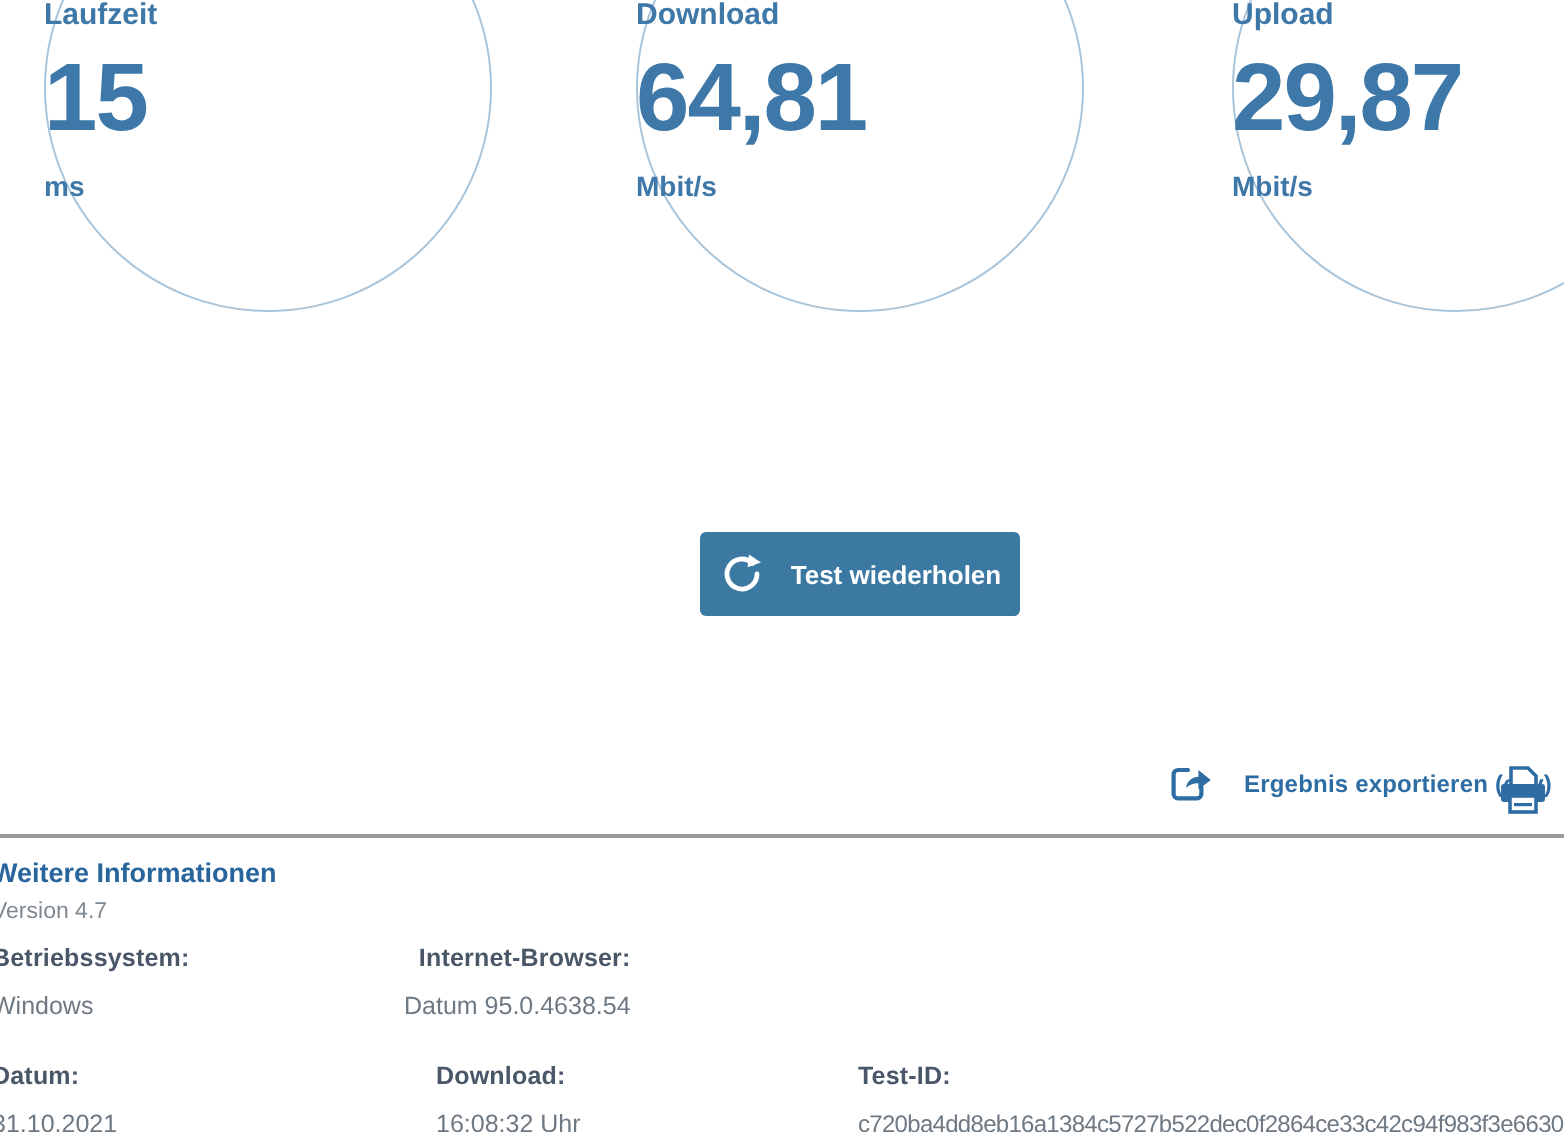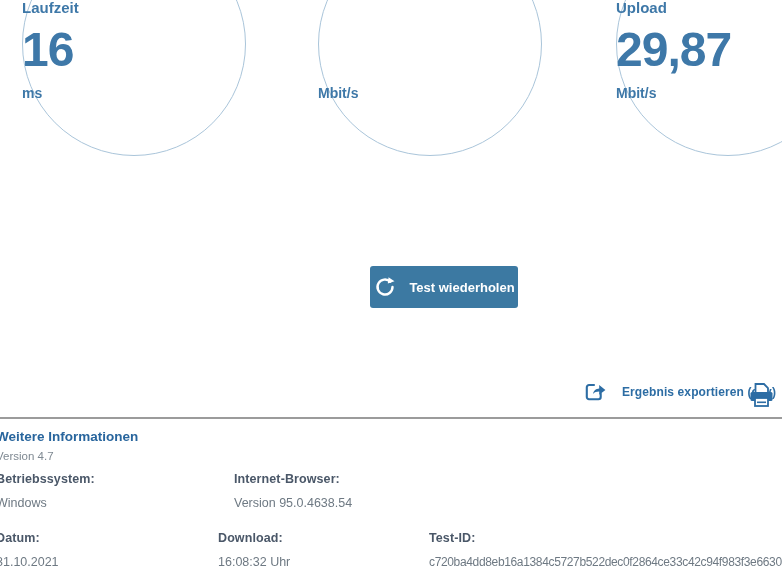--- a/index.html
+++ b/index.html
@@ -32,31 +32,30 @@
   }
   .gauge-label   { top: -1px;  font-size: 15px; font-weight: bold; }
   .gauge-value   { top: 24px;  font-size: 48px; font-weight: bold; line-height: 52px; letter-spacing: -1px; }
   .gauge-unit    { top: 85px;  font-size: 14px; font-weight: bold; }
   .gauge-footnote { position: absolute; top: -6px; font-size: 9px; font-weight: bold; color: #3e78a8; }
 
   
   .repeat-btn {
     position: absolute;
     left: 350px; top: 266px;
-    width: 148px; height: 42px;
+    width: 160px; height: 42px;
     background: #3c79a2;
     border: none;
     border-radius: 3px;
     color: #ffffff;
     font-family: "Liberation Sans", sans-serif;
     font-size: 13px; font-weight: bold;
     display: flex; align-items: center; justify-content: center;
     gap: 12px;
     cursor: pointer;
-    margin-left: 20px;
   }
 
   
   .export-row {
     position: absolute;
     left: 0; top: 382px;
     width: 782px; height: 30px;
   }
   .export-link {
     position: absolute;
@@ -98,44 +97,46 @@
     font-size: 12.5px; font-weight: bold;
     color: #4a5768;
     letter-spacing: 0.1px;
   }
   .field-value {
     margin-top: 10px;
     font-size: 12.5px;
     color: #6e7983;
   }
   .f-os      { left: -4px;  top: 472px; }
-  .f-browser { left: 234px; top: 472px; }
+  .f-browser { left: 202px; top: 472px; text-align: right; }
   .f-date    { left: -4px;  top: 531px; }
   .f-time    { left: 218px; top: 531px; }
   .f-testid  { left: 429px; top: 531px; width: 360px; }
   .f-testid .field-value {
     font-size: 12px;
     letter-spacing: -0.35px;
     white-space: nowrap;
   }
 </style>
 </head>
 <body>
 
 <div class="viewport">
 
   <div class="gauge-circle" style="left:22px"></div>
   <div class="gauge-circle" style="left:318px"></div>
   <div class="gauge-circle" style="left:616px"></div>
 
   <div class="gauge-text gauge-label" style="left:22px">Laufzeit</div>
   <div class="gauge-footnote" style="left:180px">*</div>
-  <div class="gauge-text gauge-value" style="left:22px">16</div>
+  <div class="gauge-text gauge-value" style="left:22px">15</div>
   <div class="gauge-text gauge-unit" style="left:22px">ms</div>
 
+  <div class="gauge-text gauge-label" style="left:318px">Download</div>
+  <div class="gauge-text gauge-value" style="left:318px">64,81</div>
   <div class="gauge-text gauge-unit" style="left:318px">Mbit/s</div>
 
   <div class="gauge-text gauge-label" style="left:616px">Upload</div>
   <div class="gauge-text gauge-value" style="left:616px">29,87</div>
   <div class="gauge-text gauge-unit" style="left:616px">Mbit/s</div>
 
   <button class="repeat-btn">
     <span style="display:flex">
       <svg width="24" height="24" viewBox="0 0 24 24">
         <path d="M 17.3 6.7 A 7.5 7.5 0 1 0 19.5 12" fill="none" stroke="#ffffff" stroke-width="2.4" stroke-linecap="round"></path>
@@ -172,21 +173,21 @@
   <div class="details-heading">Weitere Informationen</div>
   <div class="details-version">Version 4.7</div>
 
   <div class="field f-os">
     <div class="field-label">Betriebssystem:</div>
     <div class="field-value">Windows</div>
   </div>
 
   <div class="field f-browser">
     <div class="field-label">Internet-Browser:</div>
-    <div class="field-value">Version 95.0.4638.54</div>
+    <div class="field-value">Datum 95.0.4638.54</div>
   </div>
 
   <div class="field f-date">
     <div class="field-label">Datum:</div>
     <div class="field-value">31.10.2021</div>
   </div>
 
   <div class="field f-time">
     <div class="field-label">Download:</div>
     <div class="field-value">16:08:32 Uhr</div>

